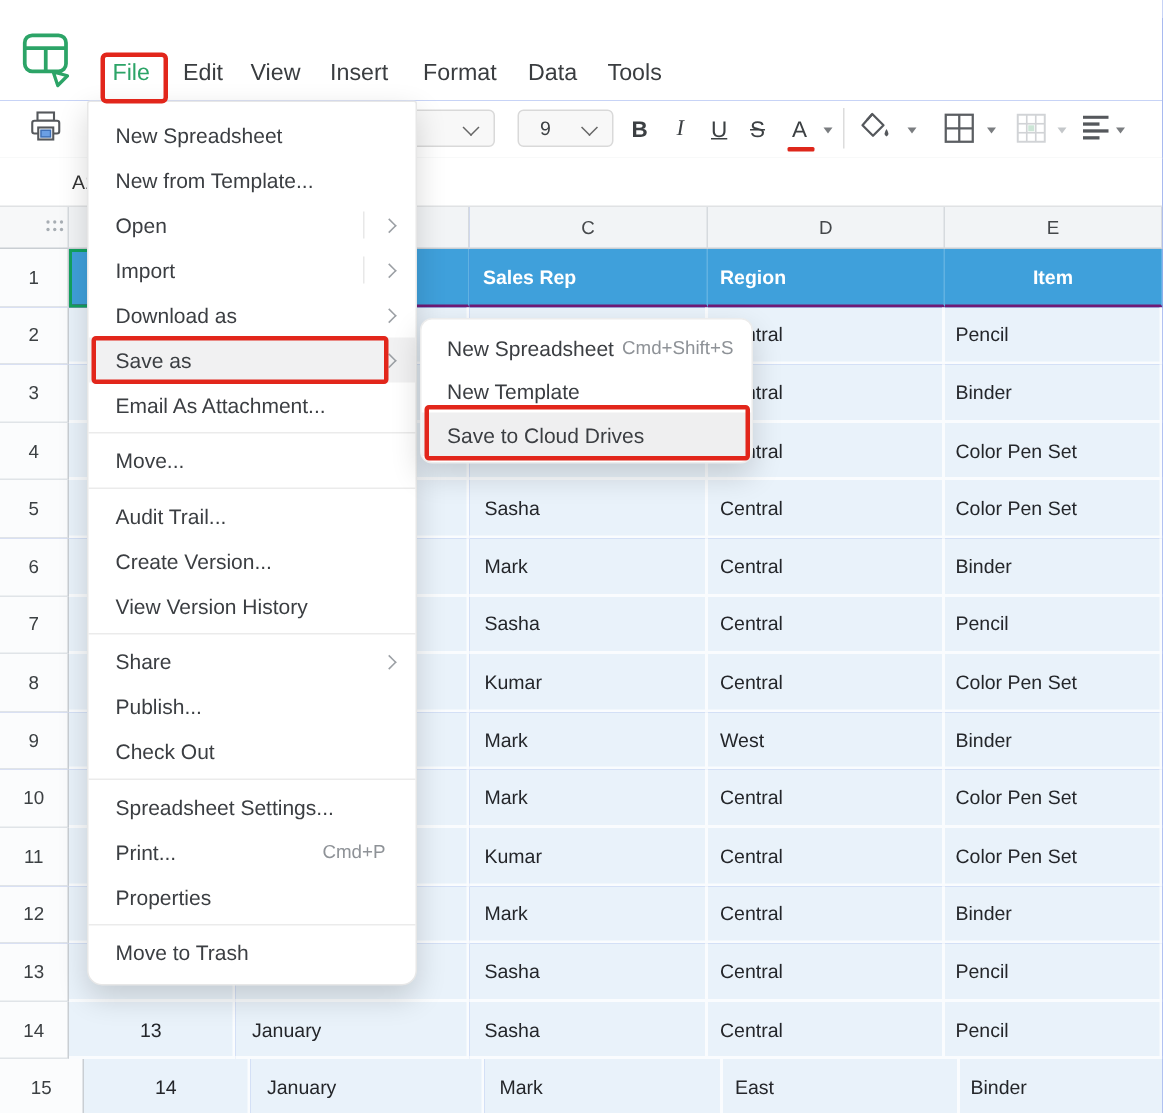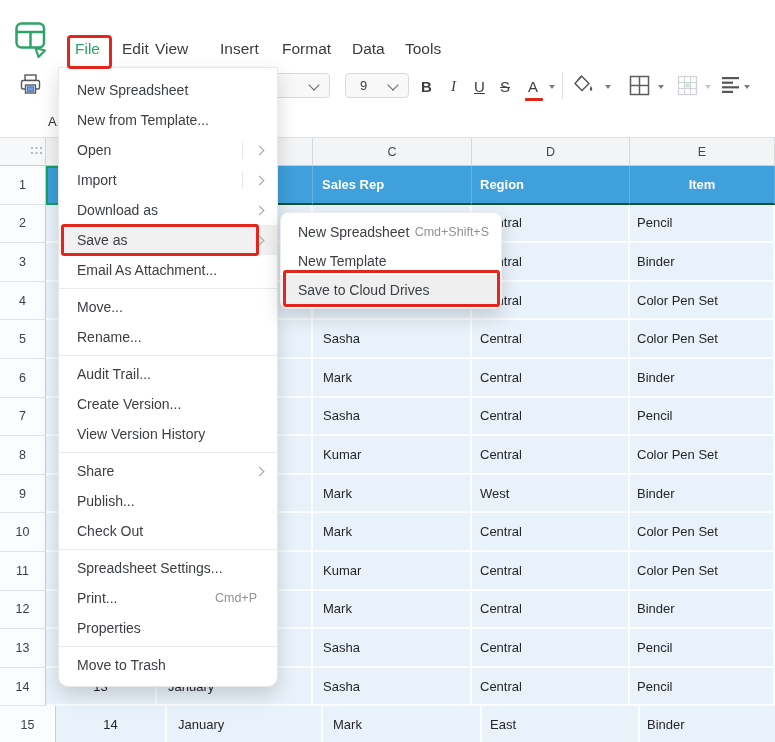--- a/index.html
+++ b/index.html
@@ -37,21 +37,21 @@
   
   .grid{position:absolute;left:0;top:126px;width:775px;height:616px;}
   .col-hdrs{position:absolute;left:0;top:0;display:flex;height:28px;}
   .ch-cell{box-sizing:border-box;background:#f2f4f6;border-right:1px solid #d6dadе;border-right:1px solid #d6dade;border-bottom:1px solid #c9ced3;
            font-size:12.5px;color:#44474a;display:flex;align-items:center;justify-content:center;position:relative;}
   .g-body{position:absolute;left:0;top:28px;}
   .g-row{display:flex;height:38.6px;}
   .cell{box-sizing:border-box;font-size:13px;color:#24262a;display:flex;align-items:center;overflow:hidden;white-space:nowrap;}
   .rh{background:#fbfcfd;border-right:1px solid #c9ced3;border-bottom:1px solid #e0e4e8;justify-content:center;font-size:12.5px;color:#3c4043;}
   .dc{background:#e9f2fa;border-right:2px solid #fafcfe;border-bottom:2px solid #fafcfe;}
-  .hr-cell{background:#3fa0db;border-right:1px solid #62b2e2;border-bottom:2px solid #14532d;color:#fff;font-weight:bold;}
+  .hr-cell{background:#3fa0db;border-right:1px solid #62b2e2;border-bottom:2px solid #701a75;color:#fff;font-weight:bold;}
   .ctr{justify-content:center;}
   .pad11{padding-left:11px;}.pad10{padding-left:10px;}.pad9{padding-left:9px;}.pad8{padding-left:8px;}.pad7{padding-left:7px;}
   .a1-sel{position:absolute;left:46px;top:28px;width:112px;height:39px;border:2.5px solid #12a15f;box-sizing:border-box;z-index:4;pointer-events:none;}
   .dots{position:absolute;right:2px;top:7px;}
   
   .file-menu{position:absolute;left:58px;top:55px;width:220px;background:#fff;border:1px solid #e7e7e7;
              border-radius:2px 2px 10px 10px;box-shadow:0 8px 20px rgba(0,0,0,.16);z-index:30;padding:7px 0 6px 0;box-sizing:border-box;}
   .fm-item{position:relative;height:30px;display:flex;align-items:center;padding:0 12px 0 18px;font-size:14px;color:#3b3e42;cursor:pointer;}
   .fm-item.hl{background:#f1f1f2;}
   .fm-label{flex:0 0 auto;}
@@ -76,21 +76,21 @@
   <div class="menubar">
     <svg class="logo" width="34" height="39" viewBox="0 0 34 39">
       <rect x="2.5" y="2.5" width="27.5" height="24" rx="5" fill="none" stroke="#2ca467" stroke-width="2.5"></rect>
       <line x1="2.5" y1="11" x2="30" y2="11" stroke="#2ca467" stroke-width="2.5"></line>
       <line x1="16.5" y1="11" x2="16.5" y2="26.5" stroke="#2ca467" stroke-width="2.5"></line>
       <path d="M21.5 27 L31 29.5 L24.5 36 Z" fill="#fff" stroke="#2ca467" stroke-width="2.2" stroke-linejoin="round"></path>
     </svg>
     <div class="mb-item active" style="left:75px"><span>File</span></div>
     <div class="red-frame file-frame"></div>
     <div class="mb-item" style="left:122px"><span>Edit</span></div>
-    <div class="mb-item" style="left:155px"><span>View</span></div>
+    <div class="mb-item" style="left:167px"><span>View</span></div>
     <div class="mb-item" style="left:220px"><span>Insert</span></div>
     <div class="mb-item" style="left:282px"><span>Format</span></div>
     <div class="mb-item" style="left:352px"><span>Data</span></div>
     <div class="mb-item" style="left:405px"><span>Tools</span></div>
   </div>
 
   <div class="toolbar">
     <svg class="tb-abs" style="left:19px;top:6px" width="23" height="23" viewBox="0 0 23 23">
       <rect x="6" y="2" width="11" height="5.5" fill="#fff" stroke="#55585c" stroke-width="1.4"></rect>
       <rect x="2.5" y="7.5" width="18" height="8.5" rx="1.5" fill="#fff" stroke="#55585c" stroke-width="1.4"></rect>
@@ -315,23 +315,20 @@
         <span class="chev-r"></span>
         <span class="red-frame saveas-frame"></span>
       </div>
       <div class="fm-item">
         <span class="fm-label">Email As Attachment...</span>
       </div>
       <div class="fm-sep"></div>
       <div class="fm-item">
         <span class="fm-label">Move...</span>
       </div>
-      <div class="fm-item">
-        <span class="fm-label">Rename...</span>
-      </div>
       <div class="fm-sep"></div>
       <div class="fm-item">
         <span class="fm-label">Audit Trail...</span>
       </div>
       <div class="fm-item">
         <span class="fm-label">Create Version...</span>
       </div>
       <div class="fm-item">
         <span class="fm-label">View Version History</span>
       </div>

